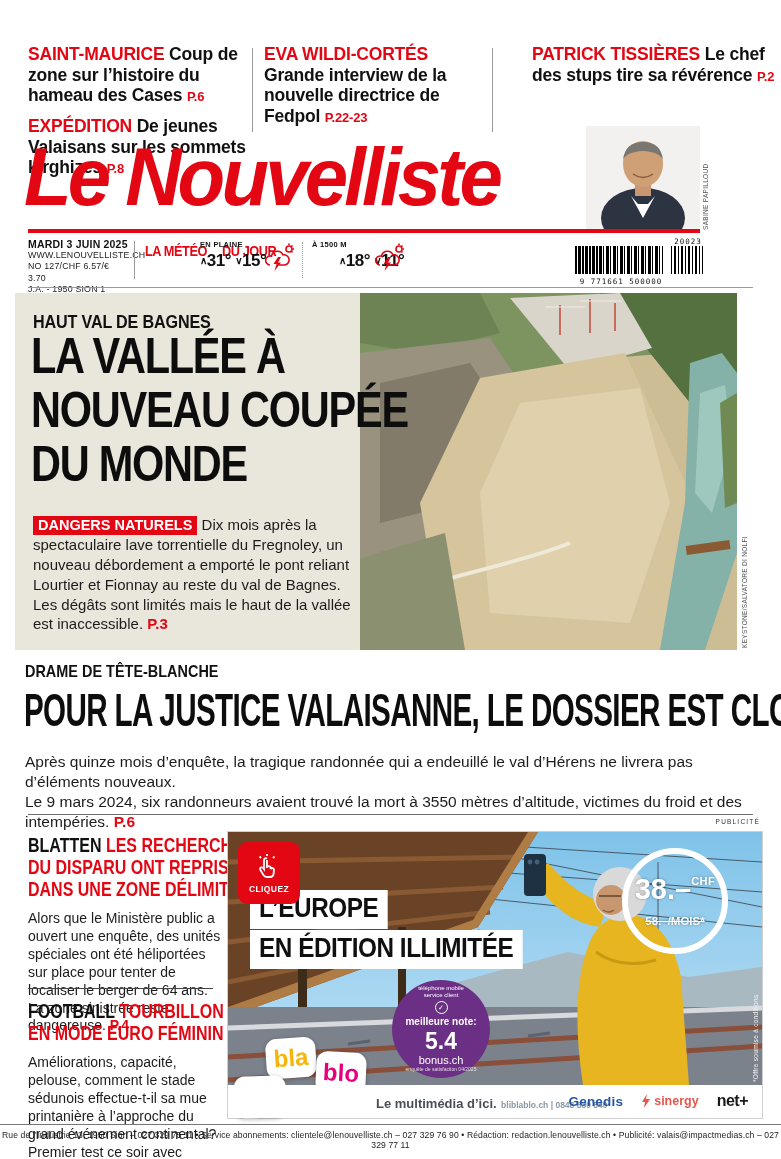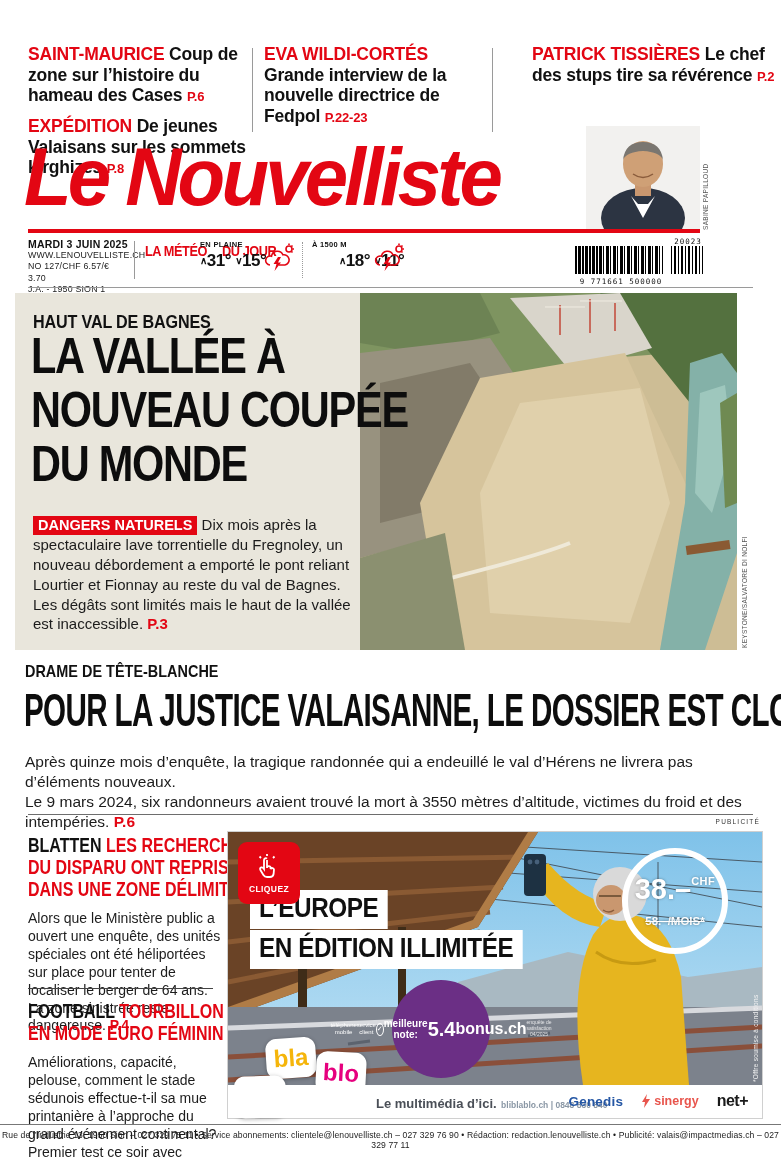--- a/index.html
+++ b/index.html
@@ -49,25 +49,25 @@
            align-items:center;justify-content:center;gap:2px;}
   .cliquez .lbl{font-size:8.5px;font-weight:bold;letter-spacing:.4px;}
   .strip{background:#fff;color:#101010;font-weight:bold;padding:3px 10px 5px;font-size:27px;letter-spacing:-.5px;}
   .roundel{width:94px;height:94px;border:6px solid #fff;border-radius:50%;color:#fff;
            display:flex;flex-direction:column;align-items:center;justify-content:center;
            text-shadow:0 0 3px rgba(0,0,0,.35);}
   .price{font-size:29px;font-weight:bold;line-height:1;}
   .cur{font-size:11px;vertical-align:14px;font-weight:bold;letter-spacing:.5px;}
   .oldprice{font-size:11.5px;font-weight:bold;text-decoration:line-through;margin-top:11px;}
   .pbadge{width:98px;height:98px;border-radius:50%;background:#6b2f85;color:#fff;display:flex;
-          flex-direction:row;align-items:center;justify-content:center;text-align:center;line-height:1.15;}
+          flex-direction:column;align-items:center;justify-content:center;text-align:center;line-height:1.15;}
   .pbadge .t6{font-size:6px;}.pbadge .t5{font-size:5px;opacity:.8;}
   .pbadge .note{font-size:10px;font-weight:bold;}
-  .pbadge .score{font-size:20px;font-weight:bold;}
-  .pbadge .site{font-size:16px;font-weight:bold;text-align:center;}
+  .pbadge .score{font-size:23px;font-weight:bold;}
+  .pbadge .site{font-size:11px;font-weight:normal;text-align:center;}
   .chk{display:inline-flex;width:11px;height:11px;border:1px solid #fff;border-radius:50%;
        align-items:center;justify-content:center;font-size:7px;margin:2px 0;}
   .bubble{position:absolute;background:#fff;border-radius:11px;font-weight:bold;display:flex;
           align-items:center;justify-content:center;box-shadow:0 1px 4px rgba(0,0,0,.3);}
   .adbar{position:absolute;left:0;top:253px;width:534px;height:33px;background:#fff;}
   .tagline{font-size:13px;font-weight:bold;color:#4a4f57;}
   .contact{font-size:8.5px;color:#8a97a5;font-weight:bold;}
   .partners{display:flex;align-items:center;gap:18px;}
   .genedis{color:#2456a4;font-weight:bold;font-size:13.5px;letter-spacing:.2px;}
   .sinergy{color:#e8554d;font-weight:bold;font-size:12.5px;display:flex;align-items:center;gap:3px;}

